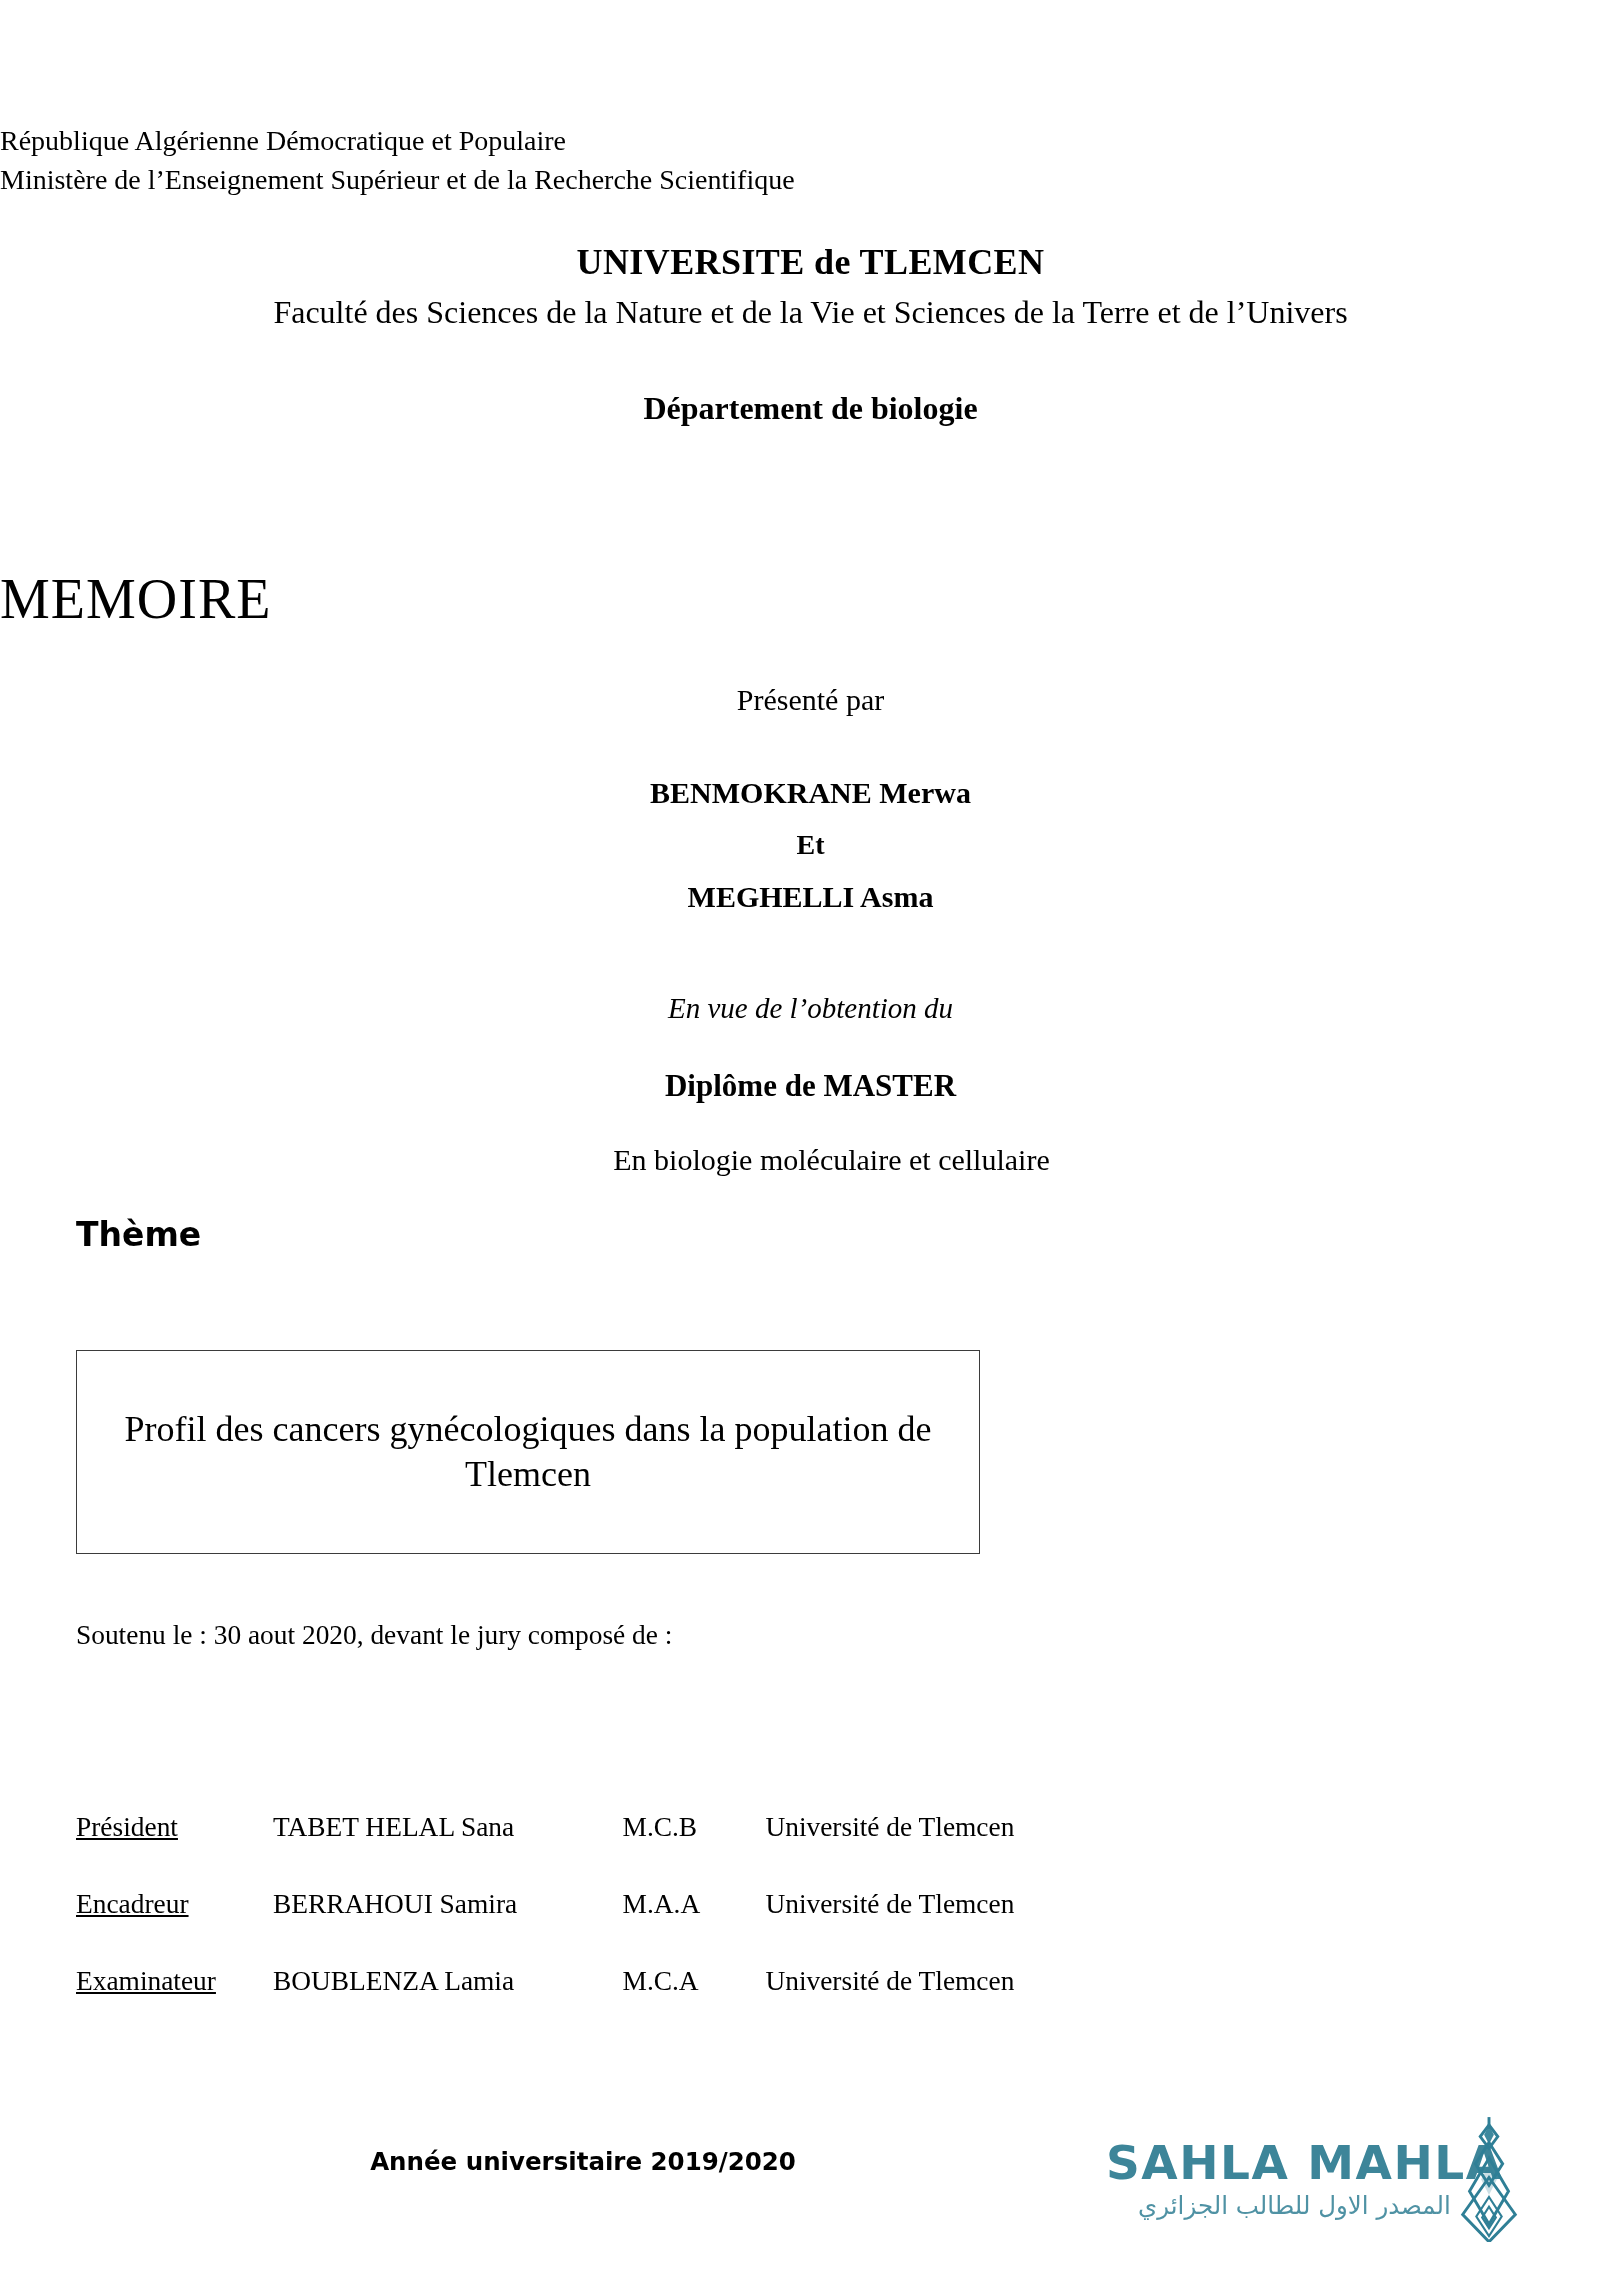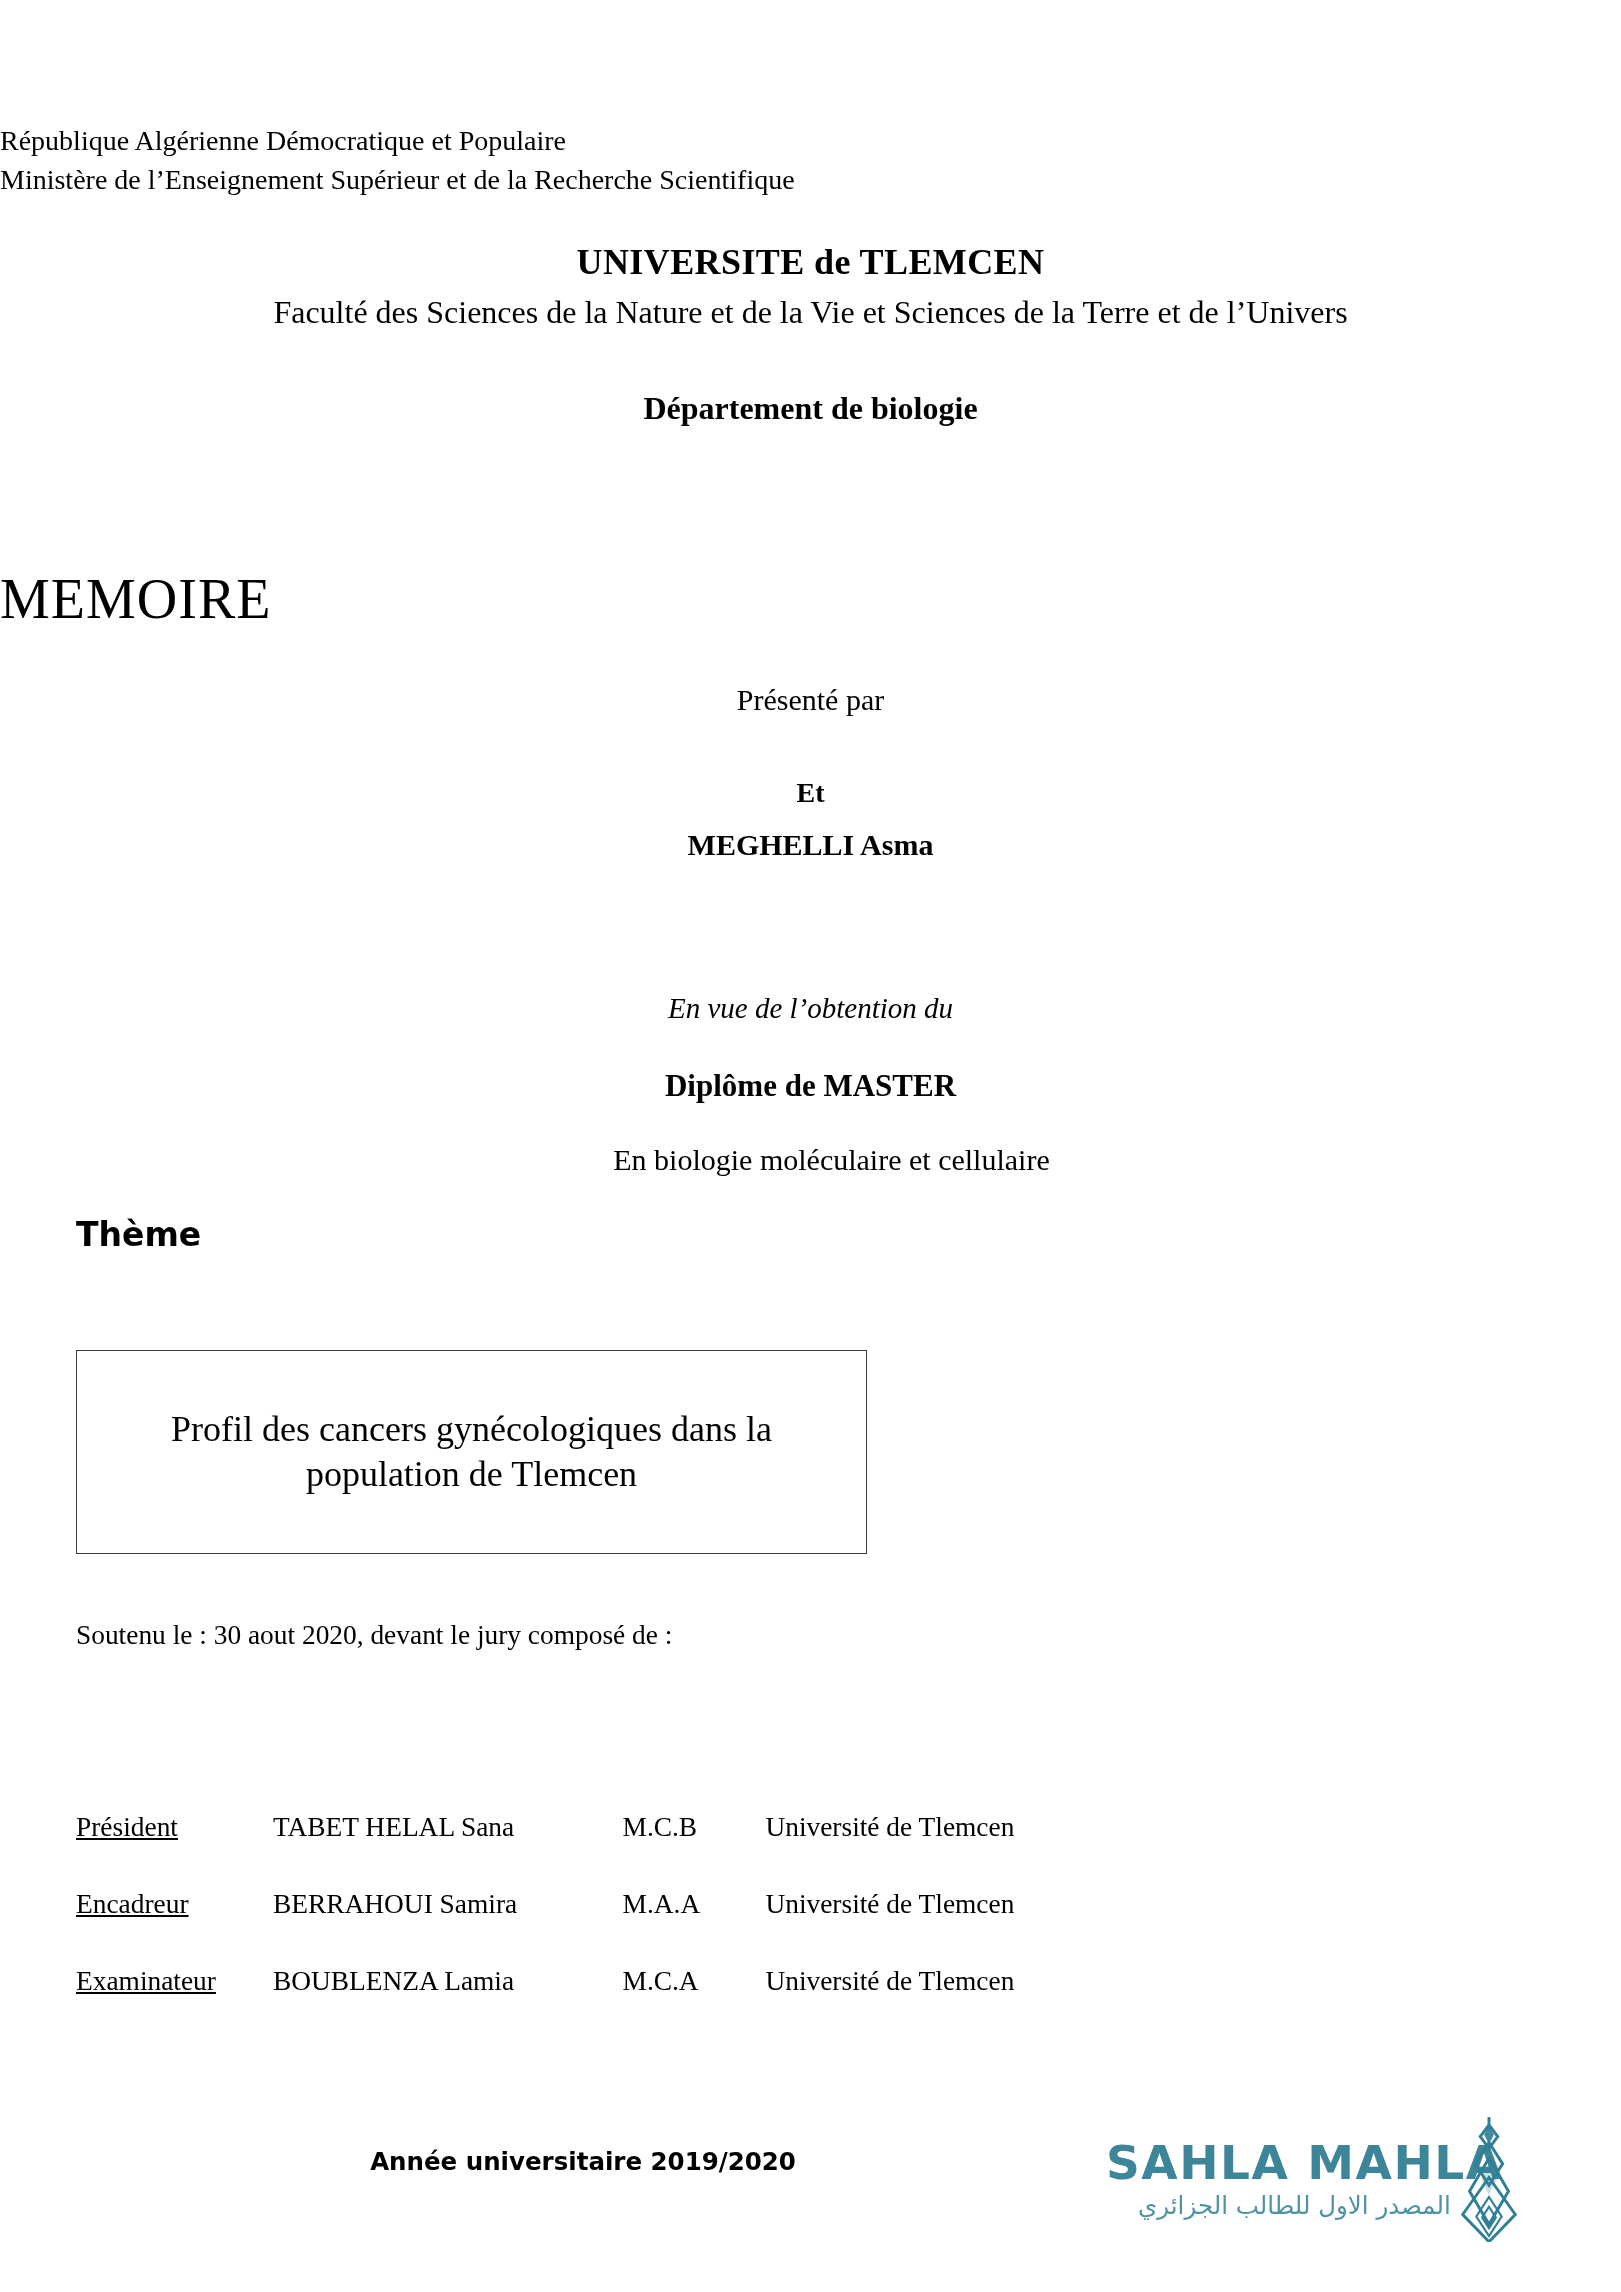--- a/index.html
+++ b/index.html
@@ -110,21 +110,21 @@
     top: 1215px;
     font-family: "DejaVu Sans", "Liberation Sans", sans-serif;
     font-size: 33px;
     font-weight: bold;
     text-align: right;
   }
   .theme-box {
     position: absolute;
     left: 76px;
     top: 1350px;
-    width: 791px;
+    width: 904px;
     height: 204px;
     border: 1.5px solid #3b3b3b;
     box-sizing: border-box;
     display: flex;
     align-items: center;
   }
   .theme-box .theme-title {
     width: 100%;
     text-align: center;
     font-size: 36px;
@@ -225,20 +225,21 @@
     <div class="univ-title">UNIVERSITE  de  TLEMCEN</div>
     <div class="faculty">Faculté des Sciences de la Nature et de la Vie et Sciences de la Terre et de l’Univers</div>
   </div>
 
   <div class="dept">Département de biologie</div>
 
   <div class="memoire">MEMOIRE</div>
   <div class="presente">Présenté par</div>
 
   <div class="authors">
+    <div class="a-name">BENMOKRANE Merwa</div>
     <div class="a-et">Et</div>
     <div class="a-name">MEGHELLI Asma</div>
   </div>
 
   <div class="envue">En vue de l’obtention du</div>
   <div class="diplome">Diplôme de MASTER</div>
   <div class="spec">En biologie moléculaire et cellulaire</div>
 
   <div class="theme-label">Thème</div>
   <div class="theme-box">

